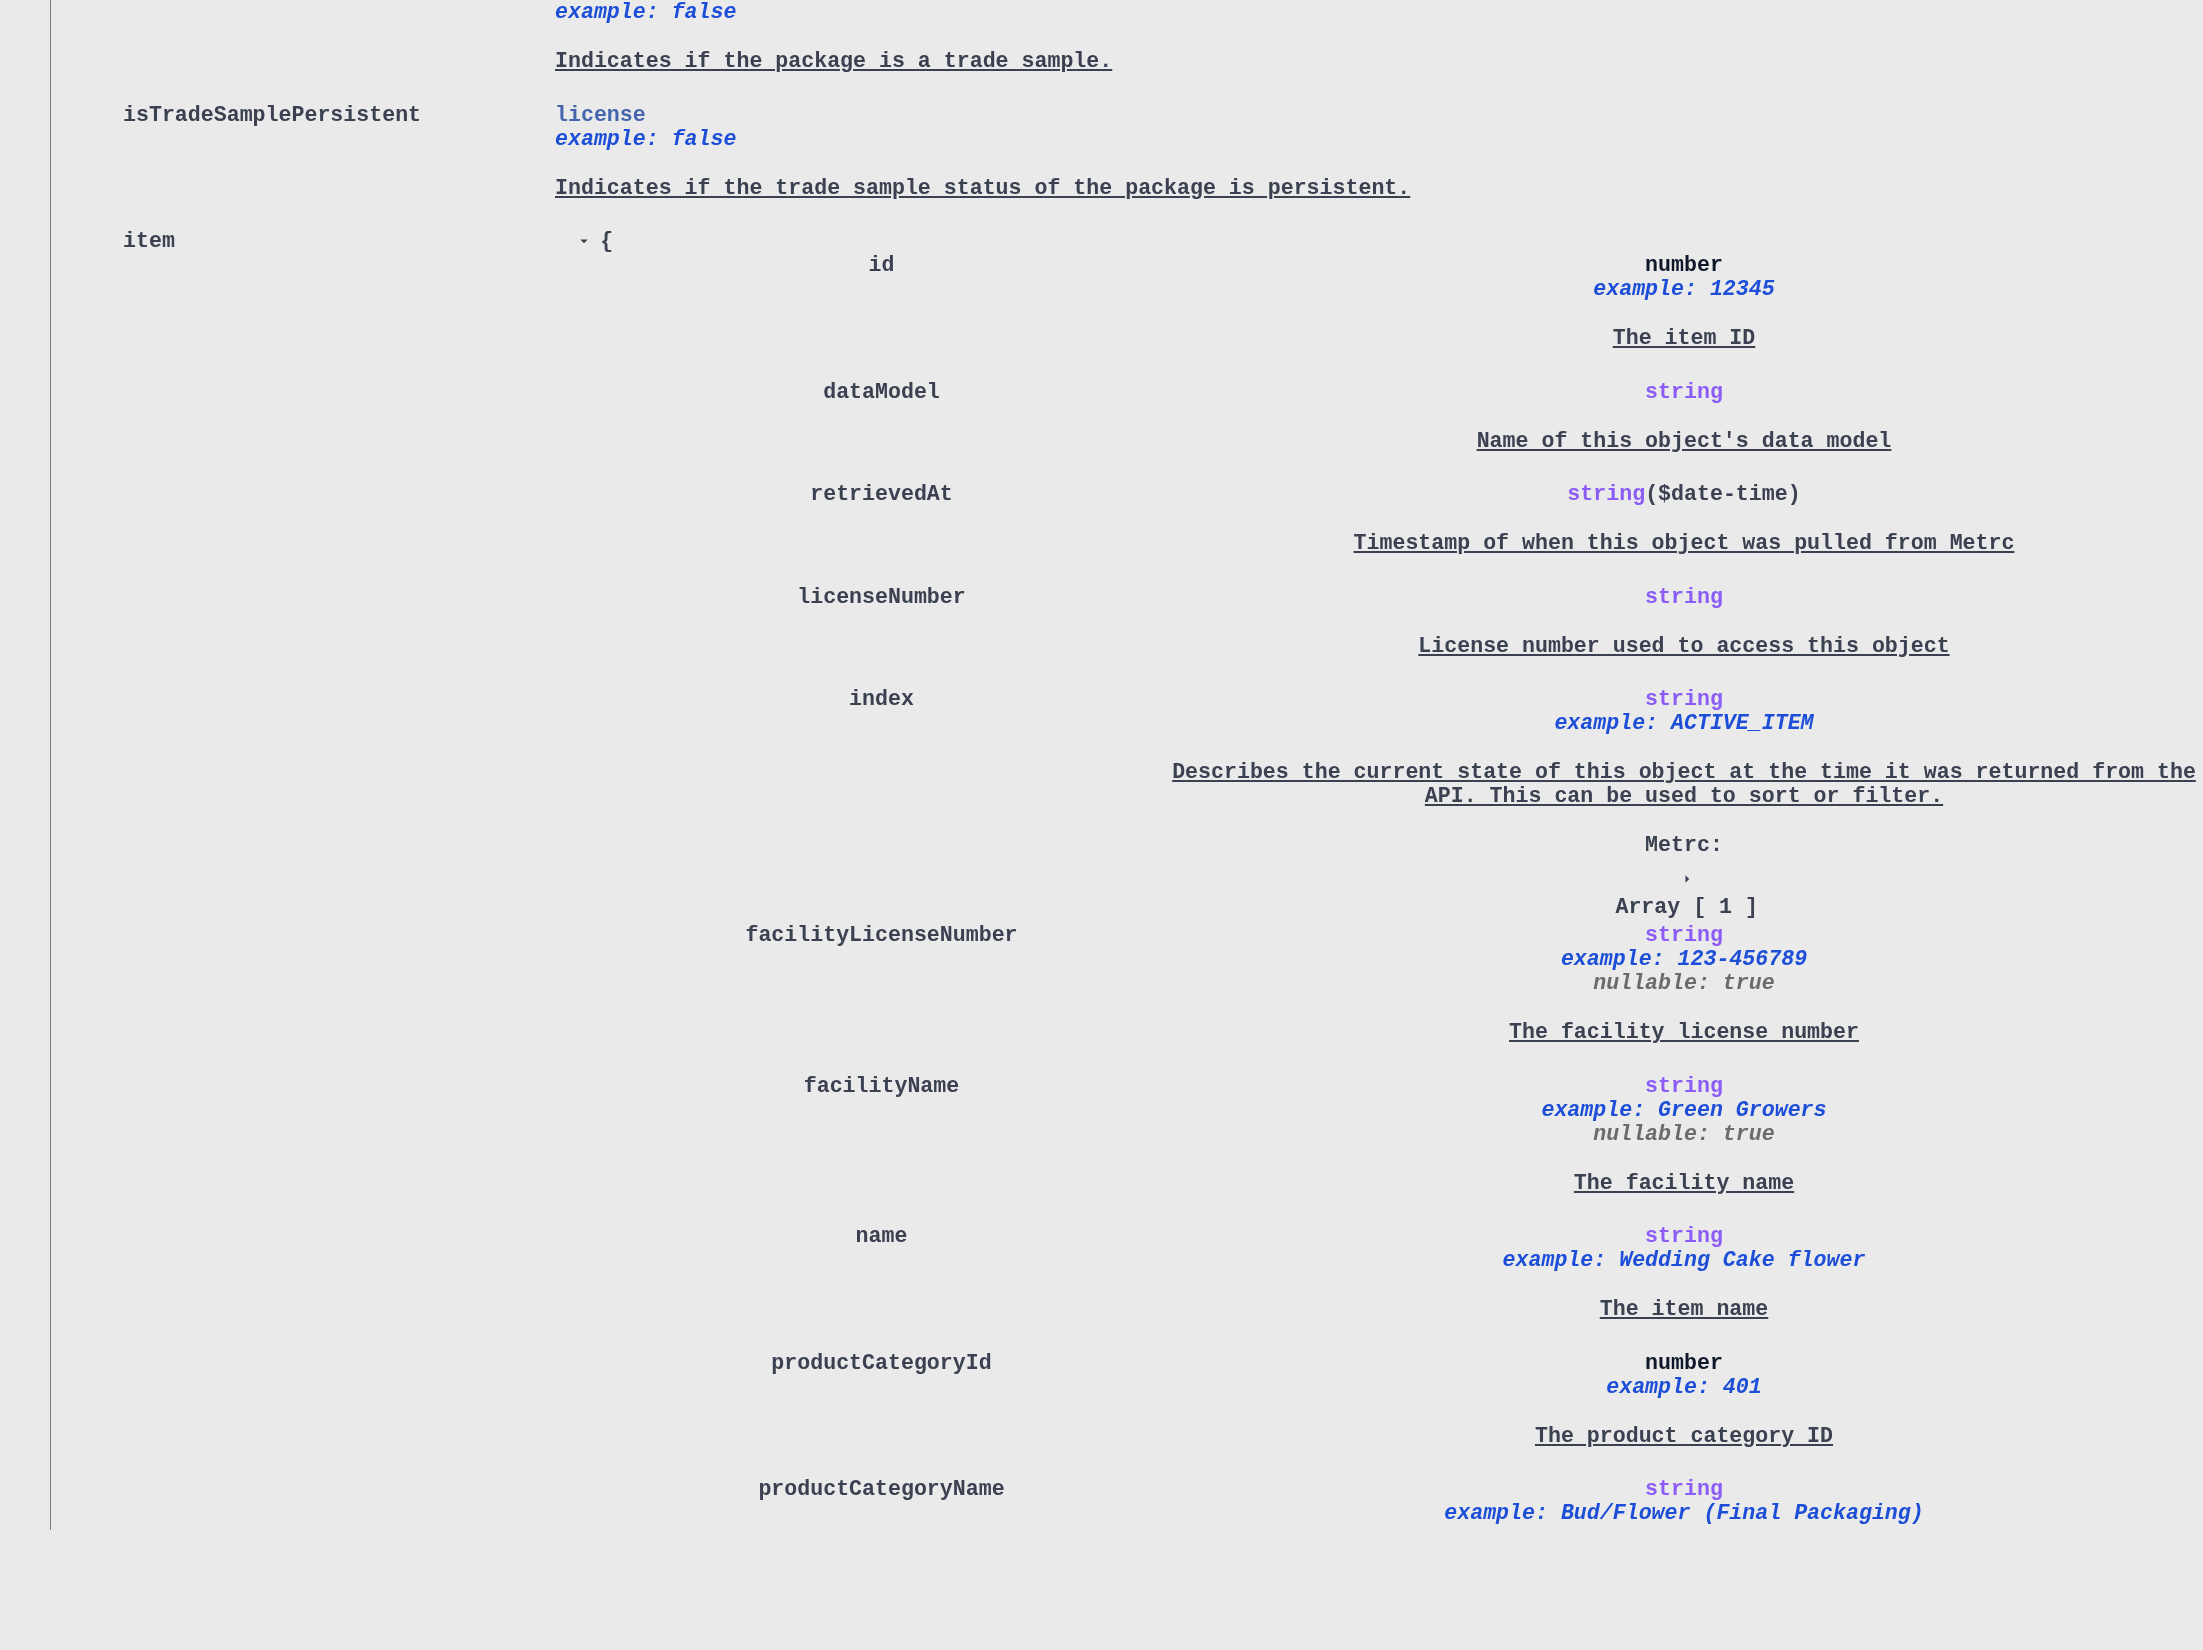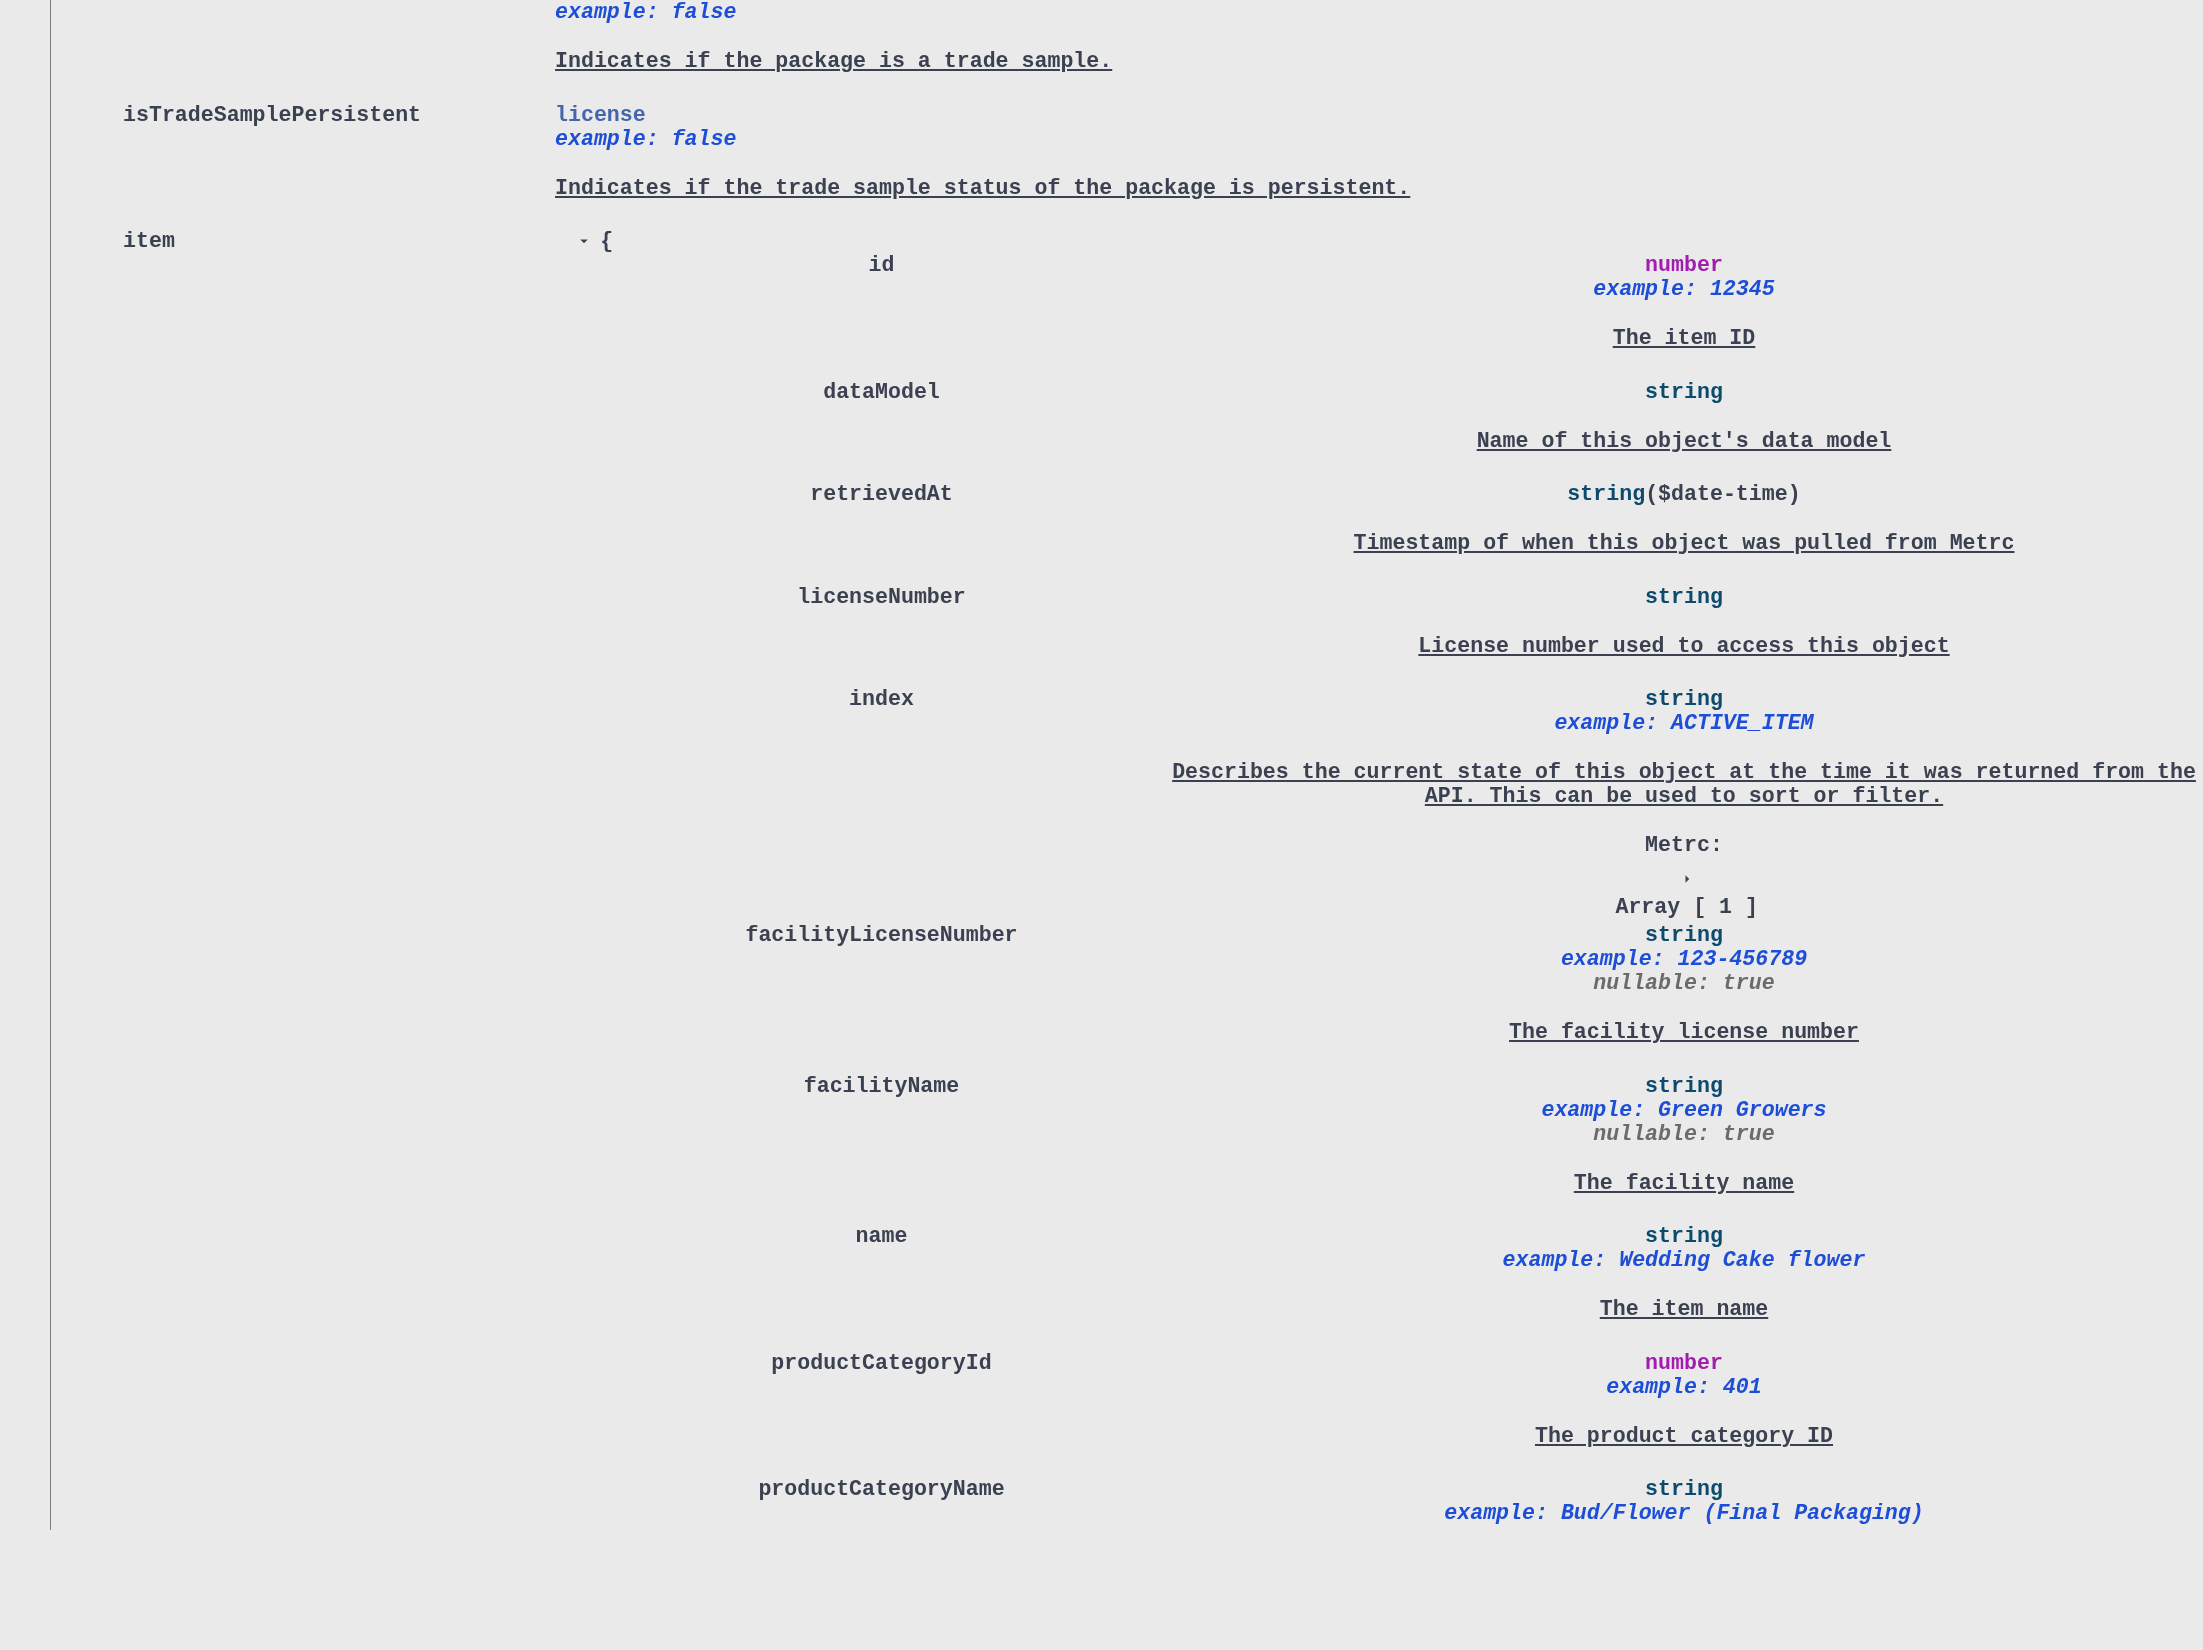--- a/index.html
+++ b/index.html
@@ -31,24 +31,24 @@
     }
     .property-name {
       width: 432px;
       flex-shrink: 0;
       padding-top: 0;
     }
     .property-details {
       flex: 1;
     }
     .type-number {
-      color: #a21caf;
+      color: #0f172a;
     }
     .type-string {
-      color: #0c4a6e;
+      color: #8b5cf6;
     }
     .type-boolean {
       color: #4565ae;
     }
     .type-format {
       color: #3b4151;
     }
     .example-line {
       font-style: italic;
       color: #1d4ed8;

